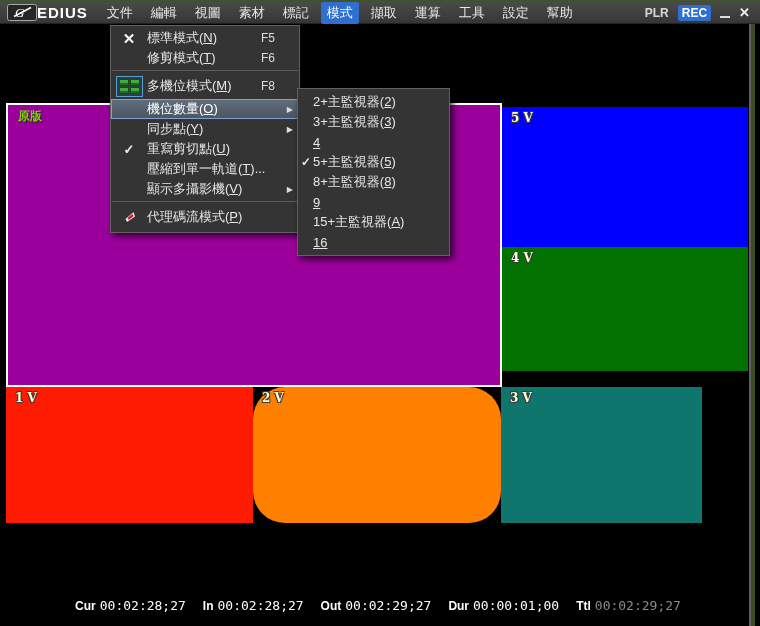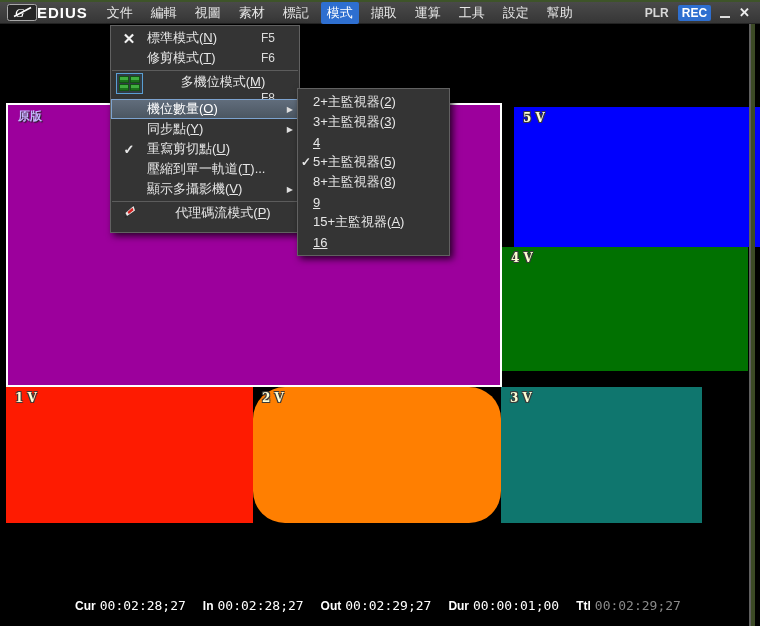--- a/index.html
+++ b/index.html
@@ -22,33 +22,33 @@
   .rec { color:#fff; font-weight:bold; font-size:12px; background:#2e6fd0; padding:1px 4px; border-radius:2px; }
   .min-glyph { width:10px; height:2px; background:#ddd; margin-top:9px; }
   .close-glyph { color:#eee; font-size:13px; font-weight:bold; line-height:1; }
 
   
   .panel { position:absolute; z-index:1; }
   .panel-label { display:inline-block; padding:4px 9px; font-family:"DejaVu Serif", serif; font-weight:bold;
                  font-size:12px; color:#ffffd6;
                  text-shadow:1px 1px 0 #3a3a3a, -1px -1px 0 #3a3a3a, 1px -1px 0 #3a3a3a, -1px 1px 0 #3a3a3a; }
   .panel.src { border:2px solid #fff; }
-  .panel.src .panel-label { color:#c4b5fd; padding:3px 10px; font-family:Liberation Mono, monospace;
+  .panel.src .panel-label { color:#84cc16; padding:3px 10px; font-family:Liberation Mono, monospace;
                  text-shadow:1px 1px 1px #222; }
 
   
   .edge-gray  { position:absolute; left:749px; top:24px; width:2px; height:602px; background:#5f5f5f; z-index:2; }
   .edge-olive { position:absolute; left:751px; top:24px; width:4px; height:602px; background:#3c4a26; z-index:2; }
 
   
   .menu { position:absolute; left:110px; top:25px; width:190px; background:#343434;
           border:1px solid #616161; box-shadow:3px 3px 7px rgba(0,0,0,.75);
           padding:2px 0; z-index:30; color:#e6e6e6; font-size:13px; }
   .mrow { display:flex; align-items:center; height:20px; position:relative; padding-left:36px; cursor:default; }
-  .mrow.tall { height:26px;flex-direction:column; }
+  .mrow.tall { height:26px; }
   .mrow.hl { background:linear-gradient(#626e7d,#4a5560); box-shadow:inset 0 0 0 1px #7da3cf; color:#fff; }
   .icon-slot { position:absolute; left:4px; width:28px; display:flex; justify-content:center; align-items:center; }
   .x-glyph { color:#f2f2f2; font-size:15px; font-weight:bold; line-height:1; }
   .check { color:#e8e8e8; font-size:13px; font-weight:bold; }
   .shortcut { margin-left:auto; margin-right:24px; color:#dcdcdc; font-size:12px; }
   .arrow { position:absolute; right:6px; top:50%; transform:translateY(-50%); font-size:8px; color:#ddd; }
   .sep { height:1px; background:#5c5c5c; margin:2px 1px; }
   .key { text-decoration:underline; }
 
   
@@ -102,21 +102,21 @@
       <span class="plr">PLR</span>
       <span class="rec">REC</span>
       <span class="min-glyph"></span>
       <span class="close-glyph">✕</span>
     </div>
   </div>
 
   <div class="panel src" style="left: 6px; top: 103px; width: 496px; height: 284px; background: rgb(156, 0, 156);">
     <span class="panel-label">原版</span>
   </div>
-  <div class="panel" style="left: 502px; top: 107px; width: 246px; height: 140px; background: rgb(0, 0, 254); margin-left: 12px;">
+  <div class="panel" style="left: 502px; top: 107px; width: 246px; height: 140px; background: rgb(0, 0, 254);">
     <span class="panel-label">5 V</span>
   </div>
   <div class="panel" style="left: 502px; top: 247px; width: 246px; height: 124px; background: rgb(1, 113, 1);">
     <span class="panel-label">4 V</span>
   </div>
   <div class="panel" style="left: 6px; top: 387px; width: 247px; height: 136px; background: rgb(254, 27, 1);">
     <span class="panel-label">1 V</span>
   </div>
   <div class="panel" style="left: 253px; top: 387px; width: 248px; height: 136px; background: rgb(255, 127, 1); border-radius: 32px;">
     <span class="panel-label">2 V</span>

